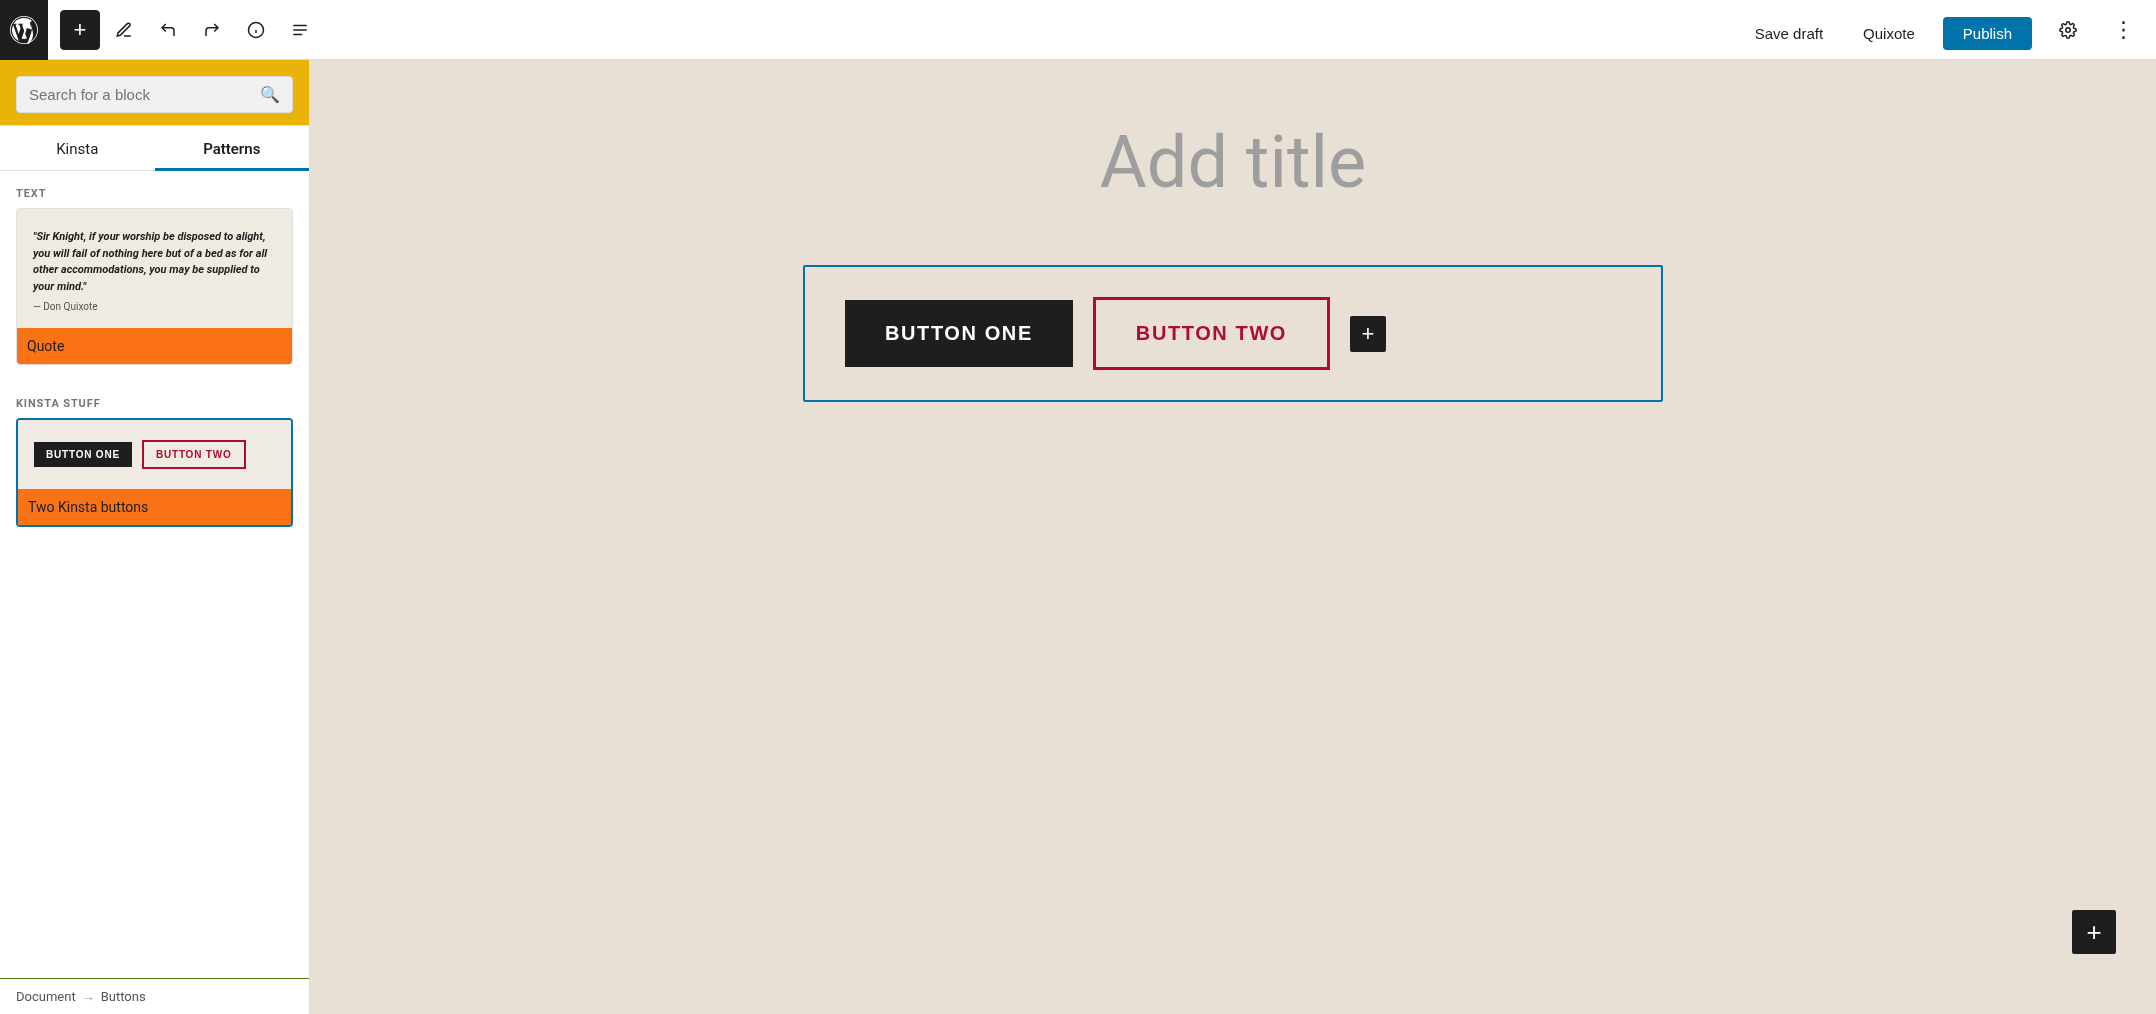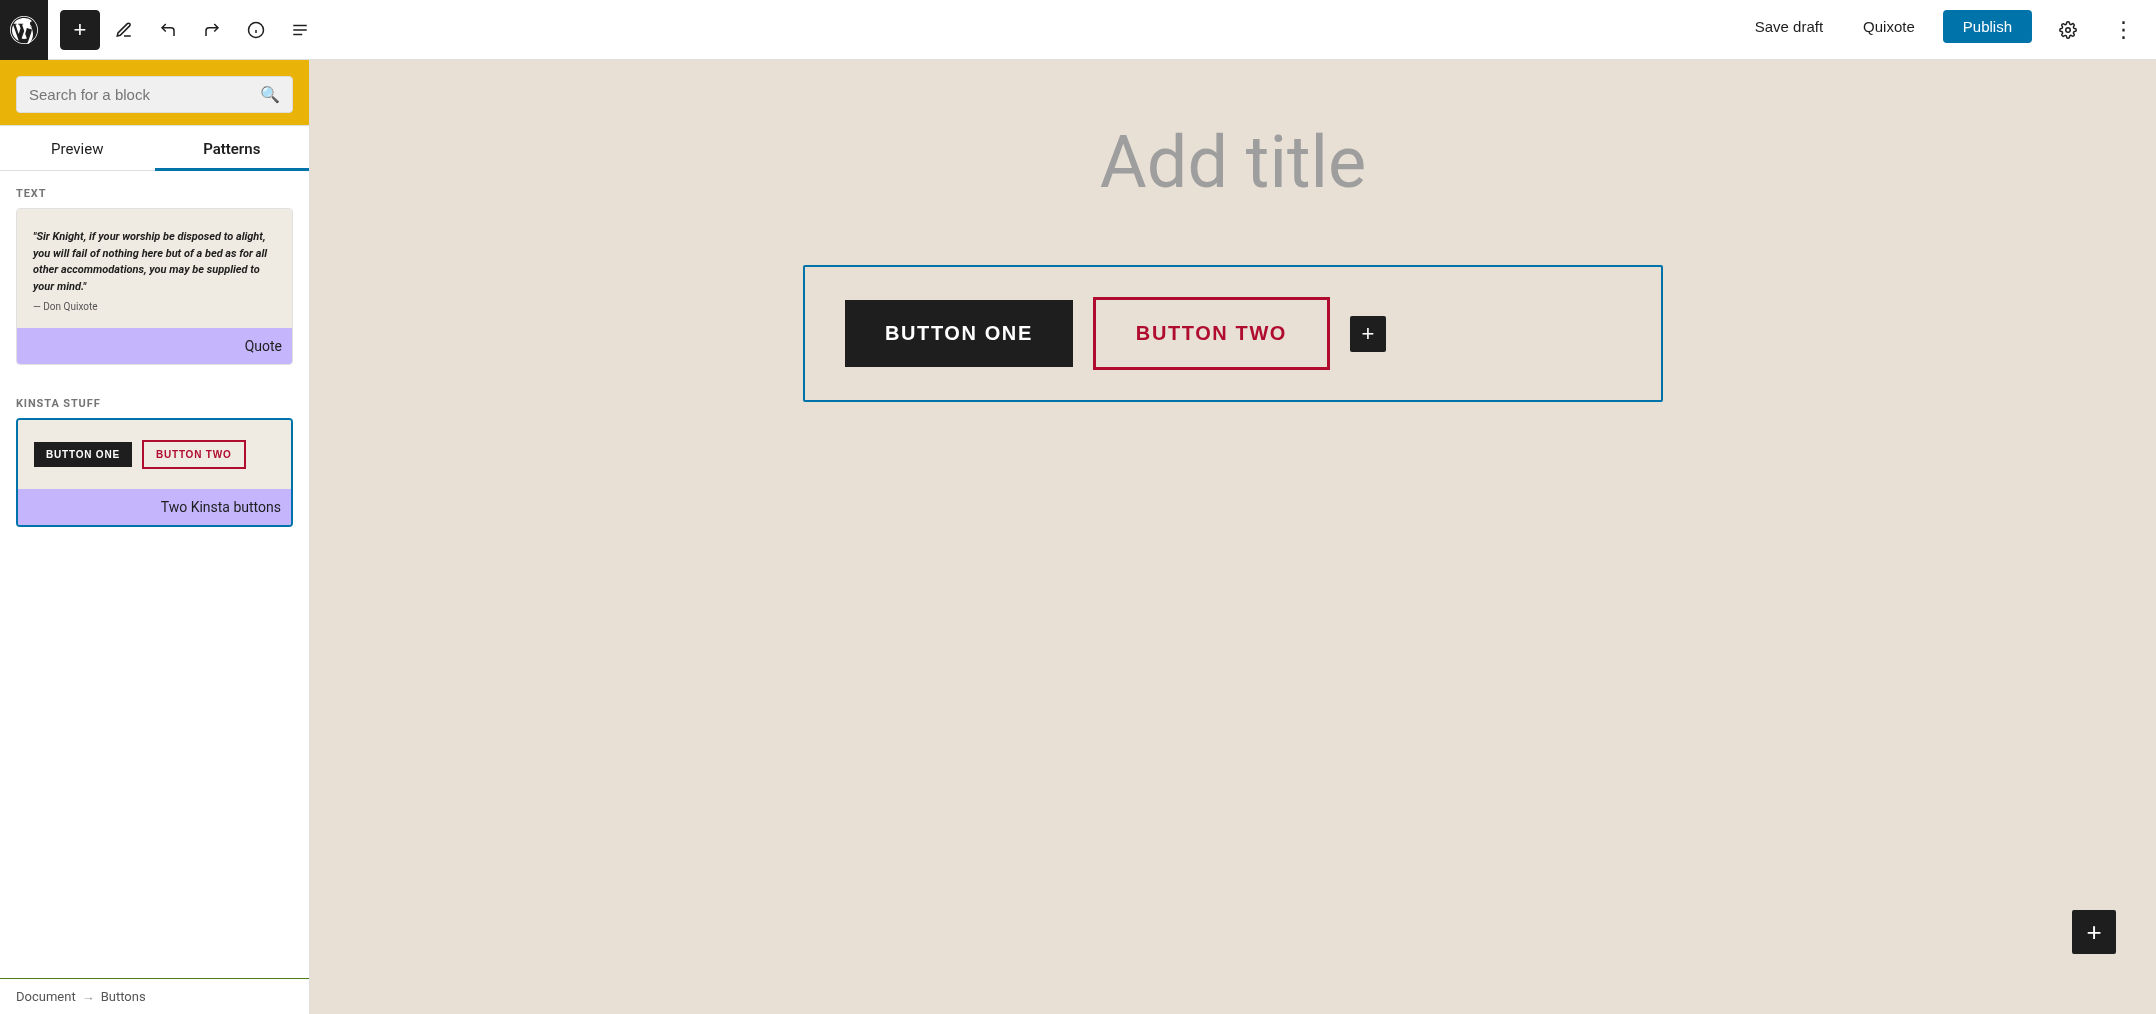--- a/index.html
+++ b/index.html
@@ -13,21 +13,21 @@
       width: 48px; height: 60px; background: #1e1e1e; display: flex; align-items: center; justify-content: center; margin-left: -12px; margin-right: 8px; flex-shrink: 0;
     }
     .toolbar-wp-logo svg { width: 28px; height: 28px; fill: #fff; }
     .toolbar-icon-btn {
       width: 40px; height: 40px; border: none; background: none; cursor: pointer; display: flex; align-items: center; justify-content: center; border-radius: 4px; font-size: 18px; color: #1e1e1e;
     }
     .toolbar-add-btn {
       width: 40px; height: 40px; border: 1.5px solid #1e1e1e; background: #1e1e1e; color: #fff; border-radius: 4px; cursor: pointer; display: flex; align-items: center; justify-content: center; font-size: 22px; font-weight: 300;
     }
     .toolbar-right {
-      margin-left: auto; display: flex; align-items: flex-start; gap: 16px;
+      margin-left: auto; display: flex; align-items: flex-end; gap: 16px;
     }
     .save-draft-btn {
       background: none; border: none; cursor: pointer; font-size: 15px; color: #1e1e1e; padding: 8px 12px; border-radius: 4px;
     }
     .preview-btn {
       background: none; border: none; cursor: pointer; font-size: 15px; color: #1e1e1e; padding: 8px 12px; border-radius: 4px;
     }
     .publish-btn {
       background: #0073aa; color: #fff; border: none; border-radius: 4px; padding: 8px 20px; font-size: 15px; font-weight: 500; cursor: pointer;
     }
@@ -85,21 +85,21 @@
     .pattern-card-preview {
       background: #f0ebe2; padding: 20px 16px 16px;
     }
     .quote-preview {
       font-size: 11px; font-weight: 700; font-style: italic; color: #1e1e1e; line-height: 1.5; margin-bottom: 6px;
     }
     .quote-cite {
       font-size: 10px; color: #555;
     }
     .pattern-card-label {
-      text-align: right; padding: 10px; font-size: 14px; color: #1e1e1e; background: #c4b5fd;
+      text-align: left; padding: 10px; font-size: 14px; color: #1e1e1e; background: #f97316;
     }
 
     
     .kinsta-card-preview {
       background: #f0ebe2; padding: 20px 16px;
       display: flex; align-items: center; gap: 10px;
     }
     .btn-one-preview {
       background: #1e1e1e; color: #fff; font-size: 10px; font-weight: 700; letter-spacing: 0.08em; padding: 7px 12px; border: none; cursor: pointer;
     }
@@ -215,21 +215,21 @@
   <div class="sidebar">
 
     <div class="search-area">
       <div class="search-input-wrap">
         <input class="search-input" type="text" placeholder="Search for a block" style="">
         <span class="search-icon">🔍</span>
       </div>
     </div>
 
     <div class="tabs-row">
-      <div class="tab-item">Preview</div>
+      <div class="tab-item">Kinsta</div>
       <div class="tab-item active">Patterns</div>
     </div>
 
     <div class="section-label">TEXT</div>
 
     <div class="pattern-card">
       <div class="pattern-card-preview">
         <div class="quote-preview">"Sir Knight, if your worship be disposed to alight, you will fail of nothing here but of a bed as for all other accommodations, you may be supplied to your mind."</div>
         <div class="quote-cite">— Don Quixote</div>
       </div>

